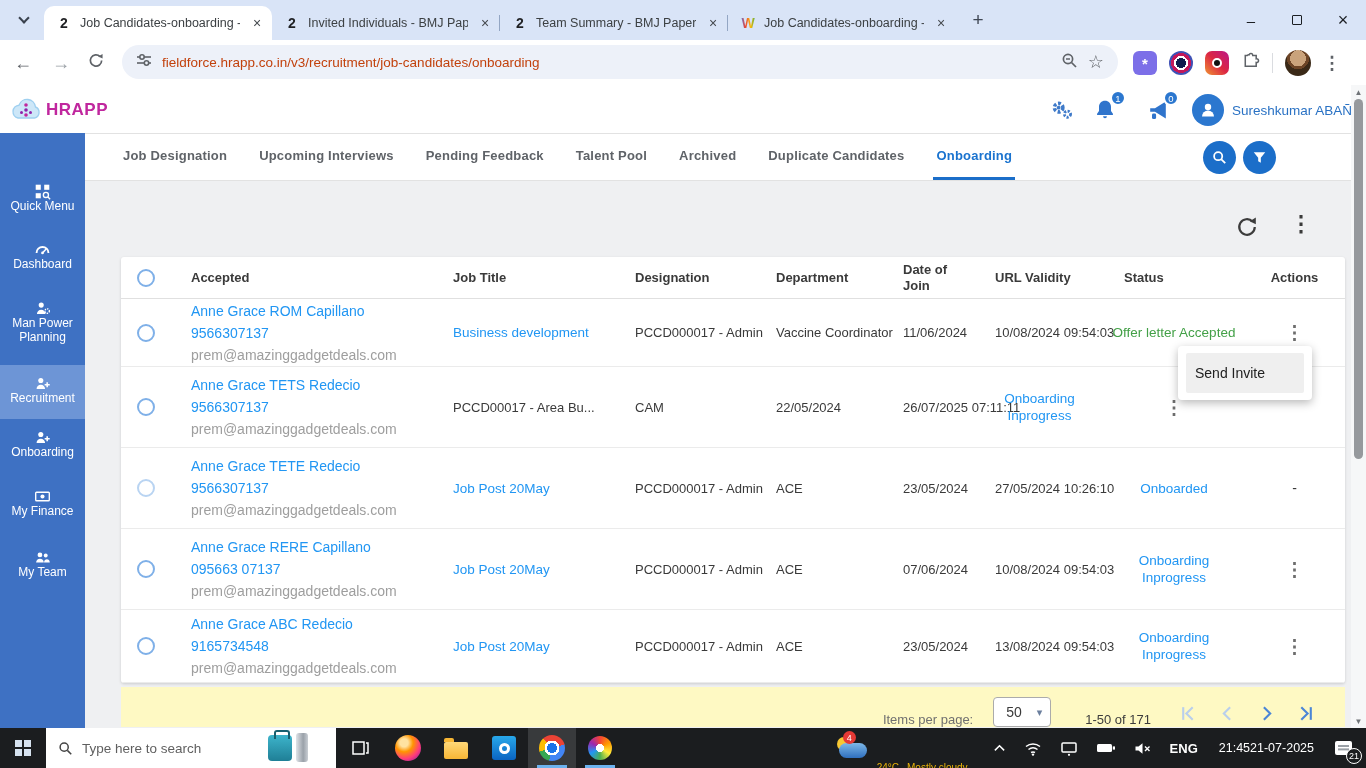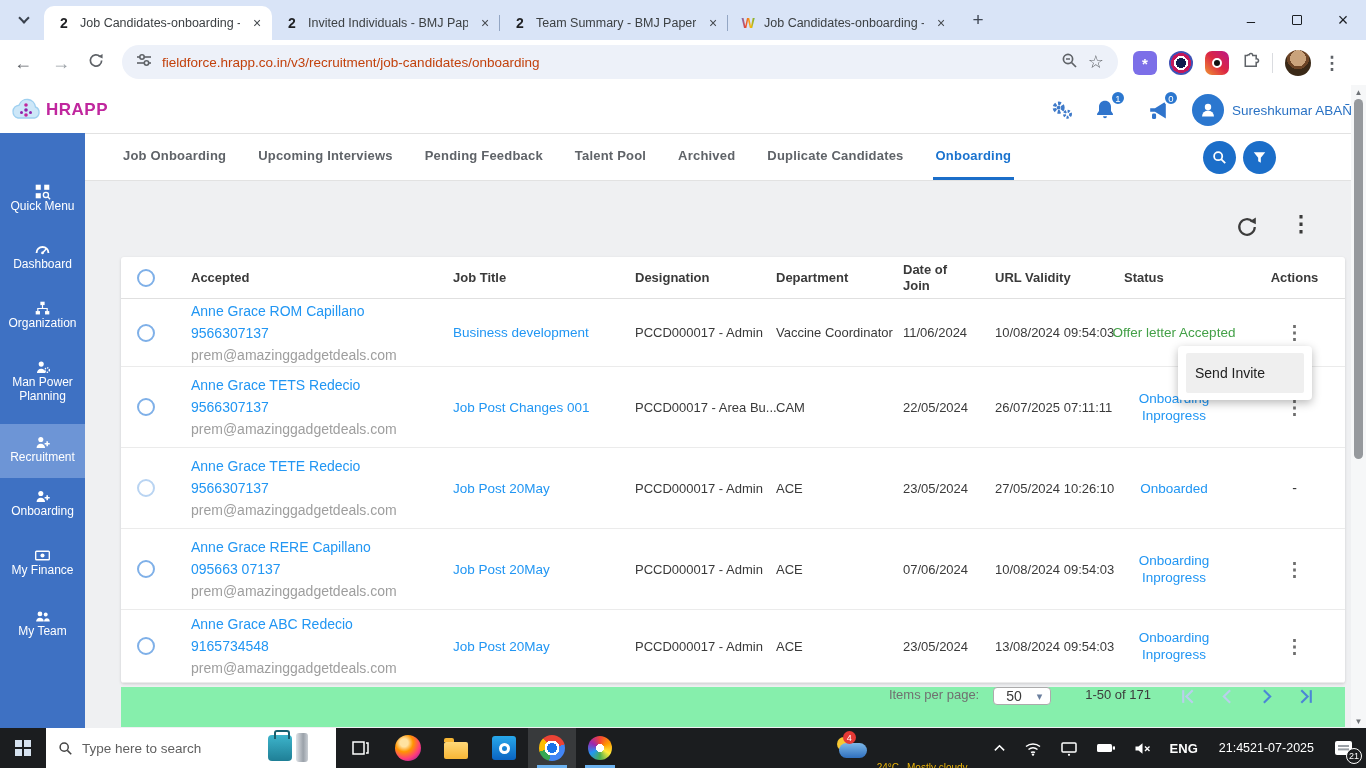--- a/index.html
+++ b/index.html
@@ -78,23 +78,23 @@
   .status[data-status="blue"]{ color:#2196f3; }
   .c-act { justify-content:center; padding-left:0 !important; }
   .kebab { font-size:19px; font-weight:700; color:#6d6d6d; }
   .dash { font-size:14px; color:#3a3a3a; }
 
   
   #ctxmenu { position:absolute; left:1178px; top:346px; width:134px; height:54px; background:#fff; border-radius:4px; box-shadow:0 3px 10px rgba(0,0,0,.28); z-index:50; padding:7px 8px; }
   #ctxmenu .mitem { height:40px; background:#efefef; border-radius:2px; display:flex; align-items:center; padding-left:9px; font-size:14px; color:#212121; }
 
   
-  #pagebar { position:absolute; left:36px; top:506px; width:1224px; height:40px; background:#86efac; display:flex; align-items:flex-start; justify-content:flex-end; padding-right:30px; }
+  #pagebar { position:absolute; left:36px; top:506px; width:1224px; height:40px; background:#fef9c3; display:flex; align-items:flex-end; justify-content:flex-end; padding-right:30px; }
   #ipp-label { font-size:13px; color:#707070; }
-  #ipp-select { width:58px; height:18px; border:1px solid #ababab; border-radius:4px; display:flex; align-items:center; justify-content:space-between; padding:0 8px 0 12px; margin-left:14px; font-size:14px; color:#3a3a3a; background:#fff; }
+  #ipp-select { width:58px; height:30px; border:1px solid #ababab; border-radius:4px; display:flex; align-items:center; justify-content:space-between; padding:0 8px 0 12px; margin-left:20px; font-size:14px; color:#3a3a3a; background:#fff; }
   #ipp-select .arr { color:#6b7f9e; font-size:11px; }
   #rangetext { font-size:13px; color:#3c3c3c; margin-left:34px; }
   .pgbtns { display:flex; gap:20px; margin-left:28px; }
 
   
   #scrollbar { left:1351px; top:85px; width:15px; height:643px; background:#f6f7f8; }
   #scrollbar .sarrow { width:15px; height:14px; display:flex; align-items:center; justify-content:center; font-size:8px; color:#6f7377; }
   #sthumb { position:absolute; left:3px; top:14px; width:9px; height:360px; border-radius:5px; background:#96999d; }
   #scrollbar .sarrow.down { position:absolute; bottom:0; }
 
@@ -277,29 +277,20 @@
     <span class="slabel">Quick Menu</span>
   </div>
   <div class="sitem h59" data-active="false">
     <svg width="17" height="17" viewBox="0 0 20 20">
         <path d="M3 14a7 7 0 0 1 14 0" fill="none" stroke="#fff" stroke-width="2.2"></path>
         <line x1="10" y1="14" x2="14.5" y2="9" stroke="#fff" stroke-width="1.8"></line>
         <circle cx="10" cy="14" r="1.6" fill="#fff"></circle>
       </svg>
     <span class="slabel">Dashboard</span>
   </div>
-  <div class="sitem h59" data-active="false">
-    <svg width="17" height="17" viewBox="0 0 20 20">
-        <rect x="7.5" y="2" width="5" height="4" fill="#fff"></rect>
-        <rect x="2" y="13" width="5" height="4" fill="#fff"></rect>
-        <rect x="13" y="13" width="5" height="4" fill="#fff"></rect>
-        <path d="M10 6v4M4.5 13v-3h11v3" fill="none" stroke="#fff" stroke-width="1.4"></path>
-      </svg>
-    <span class="slabel">Organization</span>
-  </div>
   <div class="sitem h75" data-active="false">
     <svg width="17" height="17" viewBox="0 0 20 20">
         <circle cx="8.5" cy="6" r="3" fill="#fff"></circle>
         <path d="M3.5 16.5c0-3 2.2-5 5-5s5 2 5 5z" fill="#fff"></path>
         <circle cx="15.5" cy="13" r="2.6" fill="none" stroke="#fff" stroke-width="1.6" stroke-dasharray="1.6 1.1"></circle>
       </svg>
     <span class="slabel">Man Power Planning</span>
   </div>
   <div class="sitem h54" data-active="true">
     <svg width="17" height="17" viewBox="0 0 20 20">
@@ -330,21 +321,21 @@
         <circle cx="13.8" cy="7.6" r="2.3" fill="#fff"></circle>
         <path d="M2.5 16c0-2.8 2-4.5 4.5-4.5s4.5 1.7 4.5 4.5z" fill="#fff"></path>
         <path d="M11.8 16c.2-2.4 1.6-3.8 3.4-3.8 1.9 0 3.2 1.4 3.4 3.8z" fill="#fff"></path>
       </svg>
     <span class="slabel">My Team</span>
   </div>
 </div>
 
 <div id="navtabs" class="abs">
 
-    <div class="ntab" data-active="false">Job Onboarding</div>
+    <div class="ntab" data-active="false">Job Designation</div>
 
     <div class="ntab" data-active="false">Upcoming Interviews</div>
 
     <div class="ntab" data-active="false">Pending Feedback</div>
 
     <div class="ntab" data-active="false">Talent Pool</div>
 
     <div class="ntab" data-active="false">Archived</div>
 
     <div class="ntab" data-active="false">Duplicate Candidates</div>
@@ -415,23 +406,20 @@
         </div>
 
         <div class="trow grid" data-has-menu="true">
           <div class="cell c-check">
             <span class="radio"></span>
           </div>
           <div class="cell c-cand">
             <div class="cname">Anne Grace TETS Redecio</div>
             <div class="cphone">9566307137</div>
             <div class="cemail">prem@amazinggadgetdeals.com</div>
-          </div>
-          <div class="cell">
-            <span class="joblink">Job Post Changes 001</span>
           </div>
           <div class="cell">PCCD00017 - Area Bu...</div>
           <div class="cell">CAM</div>
           <div class="cell">22/05/2024</div>
           <div class="cell">26/07/2025 07:11:11</div>
           <div class="cell c-status">
             <span class="status" data-status="blue">Onboarding Inprogress</span>
           </div>
           <div class="cell c-act">
             <span class="kebab">⋮</span>

